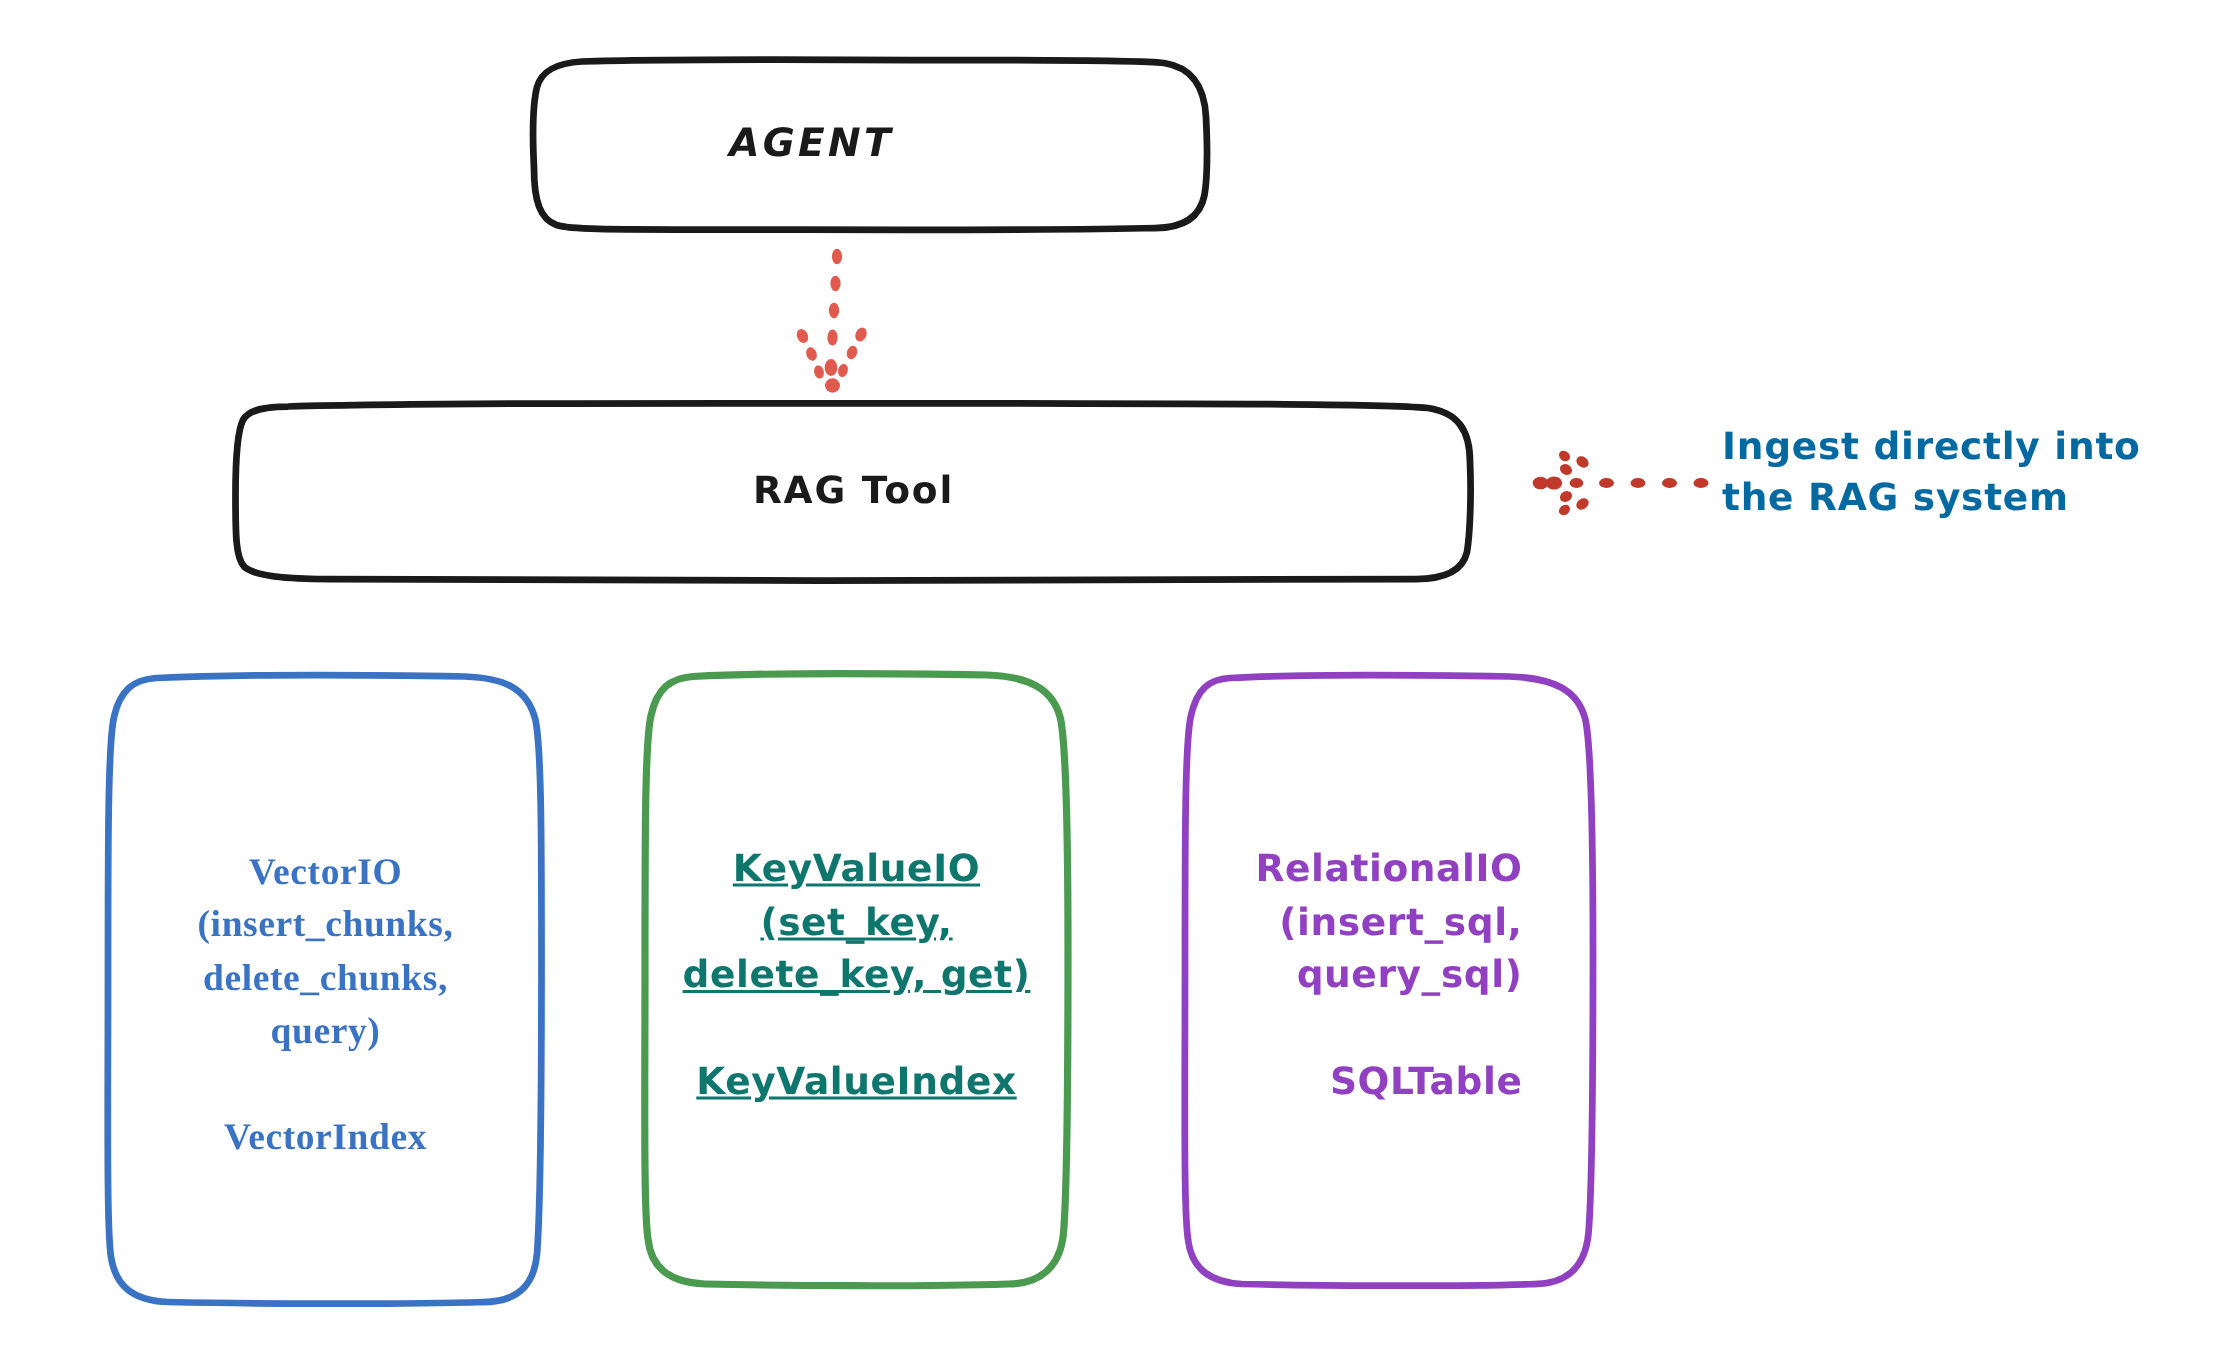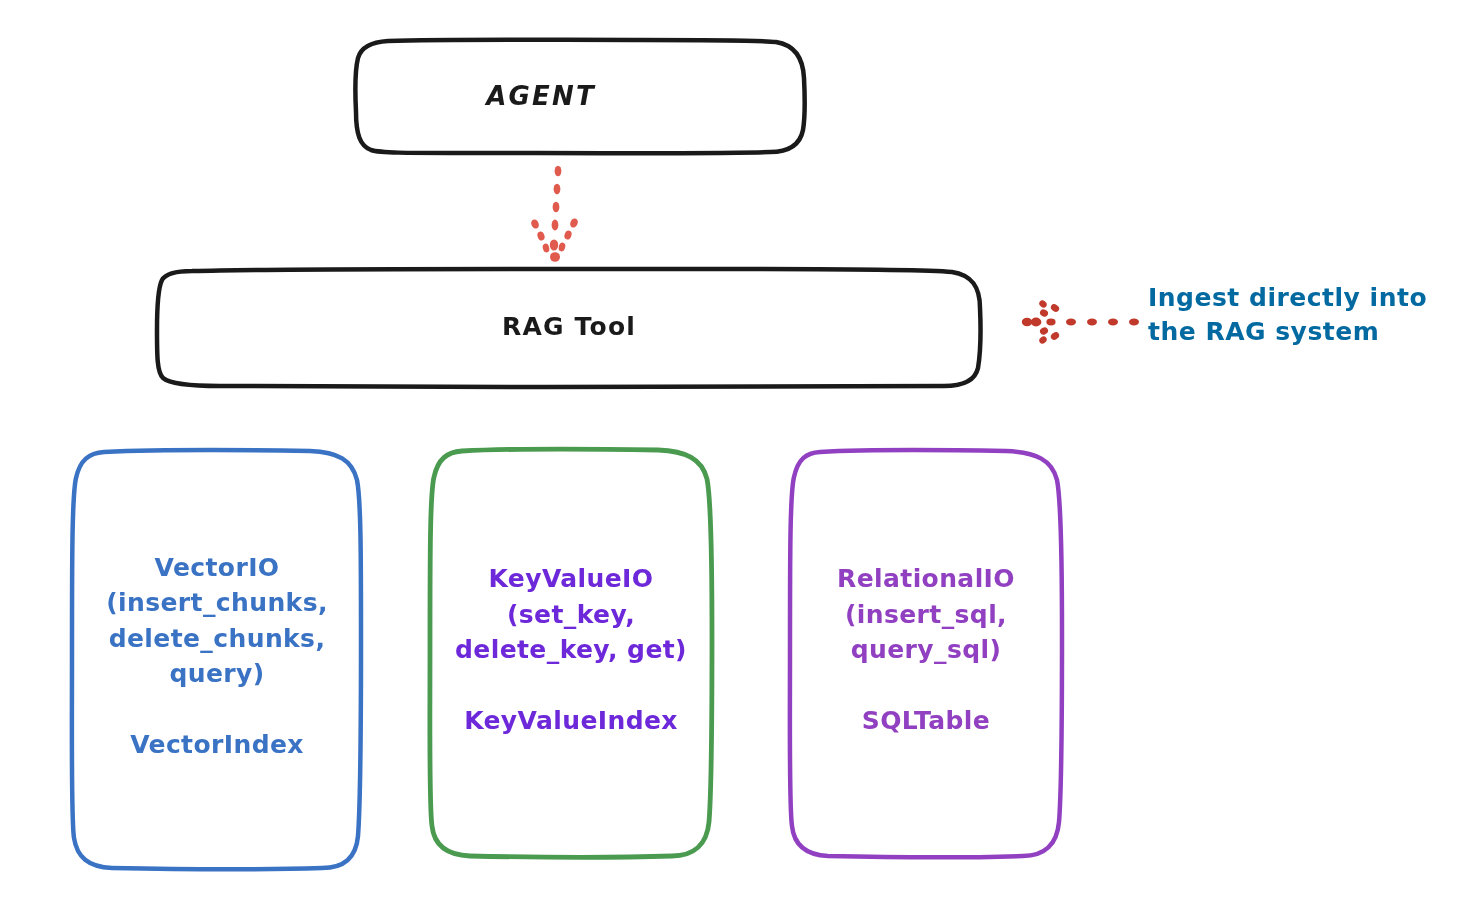--- a/index.html
+++ b/index.html
@@ -57,41 +57,41 @@
   }
   #ragtool-node .node-label {
     font-size: 25px;
     font-weight: 700;
     color: #1a1a1a;
     letter-spacing: 1.2px;
   }
 
   
   #vectorio-node {
-    left: 72px; top: 450px;
-    width: 290px; height: 420px;
+    left: 72px; top: 464px;
+    width: 290px; height: 420px; font-family: Liberation Serif, serif;
   }
   #keyvalueio-node {
     left: 430px; top: 450px;
     width: 282px; height: 408px;
   }
   #relationalio-node {
     left: 790px; top: 450px;
-    width: 272px; height: 408px;
+    width: 272px; height: 408px; text-align: right;
   }
   #vectorio-node .node-label,
   #keyvalueio-node .node-label,
   #relationalio-node .node-label {
     font-size: 25px;
     font-weight: 600;
     letter-spacing: 0.4px;
     line-height: 1.42;
   }
   #vectorio-node .node-label  { color: #3a72c4; }
-  #keyvalueio-node .node-label { color: #6d28d9; }
+  #keyvalueio-node .node-label { color: #0f766e; text-decoration: underline; }
   #relationalio-node .node-label { color: #9040c0; }
 
   .node-inner {
     transform: translateY(-4px);
   }
 
   
   #annotation-note {
     position: absolute;
     left: 1148px; top: 281px;

